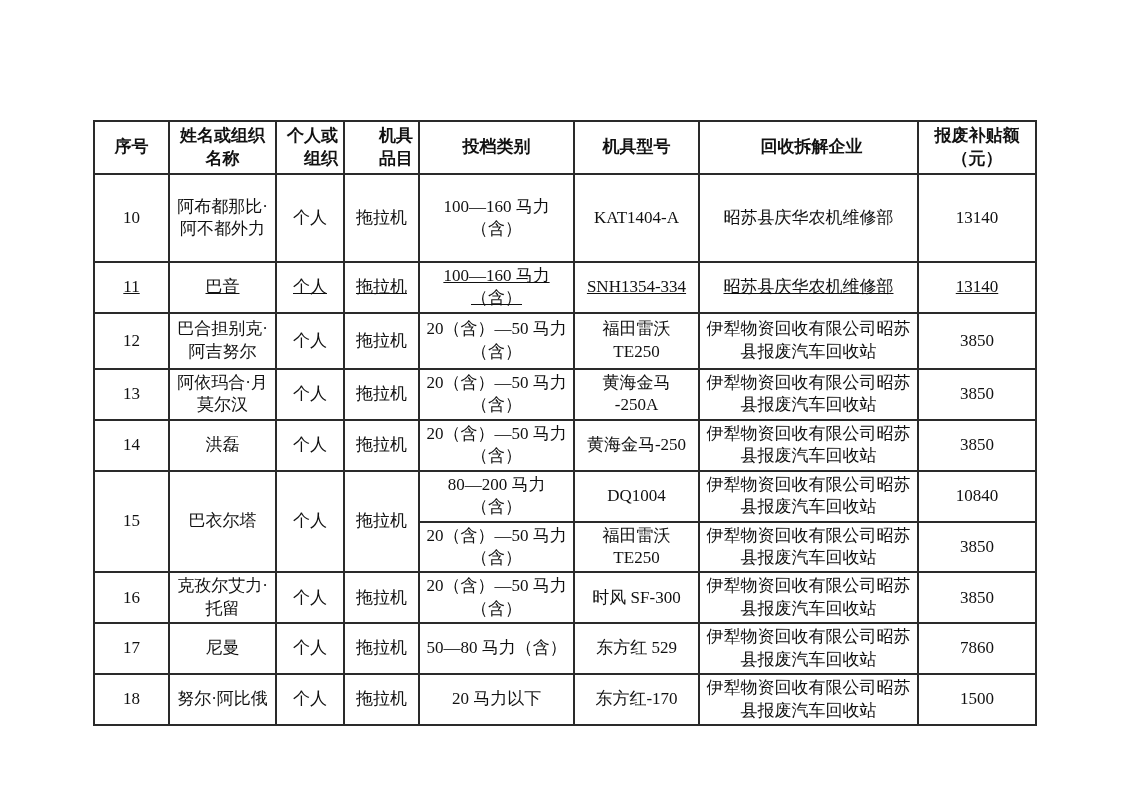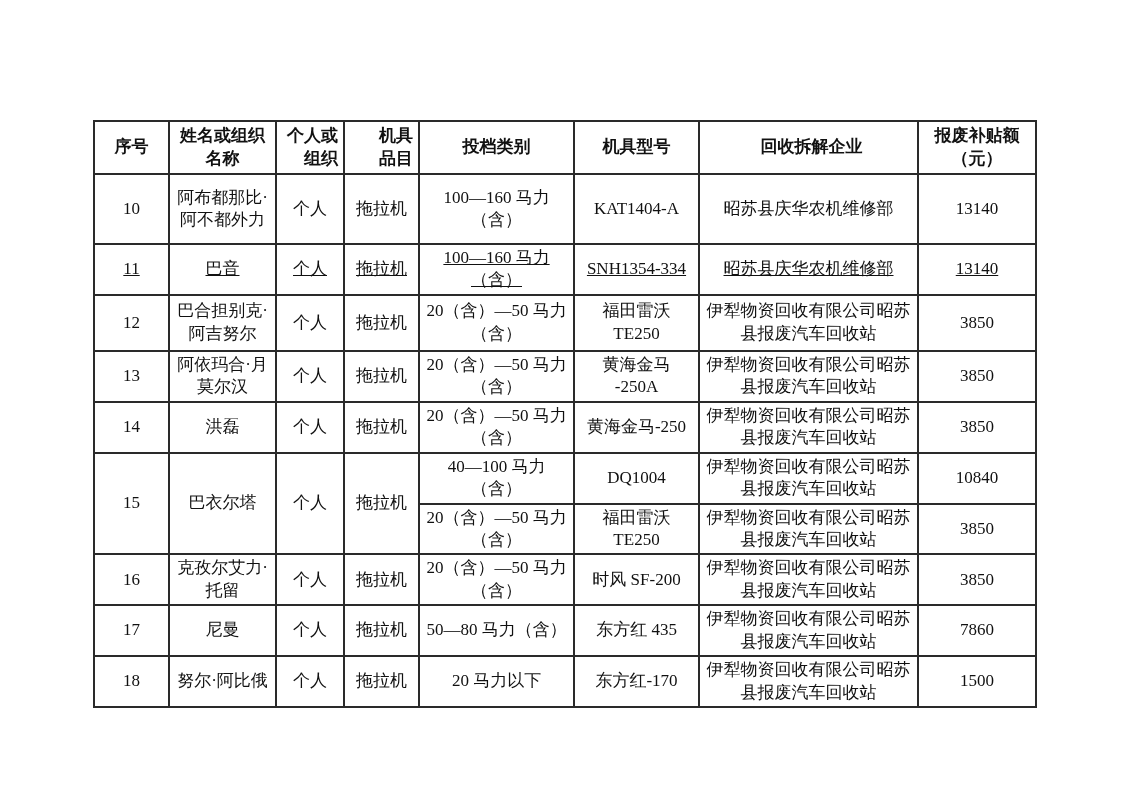--- a/index.html
+++ b/index.html
@@ -67,21 +67,21 @@
           <th style="white-space: pre-line; text-align: right;">机具
 品目</th>
           <th style="white-space: pre-line;">投档类别</th>
           <th style="white-space: pre-line;">机具型号</th>
           <th style="white-space: pre-line; padding-left: 11px;">回收拆解企业</th>
           <th style="white-space: pre-line;">报废补贴额
 （元）</th>
         </tr>
       </thead>
     <tbody>
-        <tr style="height: 70px;">
+        <tr style="height: 88px;">
           <td>10</td>
           <td>阿布都那比·阿不都外力</td>
           <td>个人</td>
           <td>拖拉机</td>
           <td>100—160 马力（含）</td>
           <td class="model-cell">KAT1404-A</td>
           <td>昭苏县庆华农机维修部</td>
           <td>13140</td>
         </tr>
         <tr style="height: 41px; text-decoration: underline;">
@@ -124,49 +124,49 @@
           <td>20（含）—50 马力（含）</td>
           <td class="model-cell">黄海金马-250</td>
           <td>伊犁物资回收有限公司昭苏县报废汽车回收站</td>
           <td>3850</td>
         </tr>
         <tr style="height: 42px;">
           <td rowspan="2">15</td>
           <td rowspan="2">巴衣尔塔</td>
           <td rowspan="2">个人</td>
           <td rowspan="2">拖拉机</td>
-          <td>40—100 马力（含）</td>
+          <td>80—200 马力（含）</td>
           <td class="model-cell">DQ1004</td>
           <td>伊犁物资回收有限公司昭苏县报废汽车回收站</td>
           <td>10840</td>
         </tr>
         <tr style="height: 43px;">
           <td>20（含）—50 马力（含）</td>
           <td class="model-cell">福田雷沃
 TE250</td>
           <td>伊犁物资回收有限公司昭苏县报废汽车回收站</td>
           <td>3850</td>
         </tr>
         <tr style="height: 46px;">
           <td>16</td>
           <td>克孜尔艾力·托留</td>
           <td>个人</td>
           <td>拖拉机</td>
           <td>20（含）—50 马力（含）</td>
-          <td class="model-cell">时风 SF-200</td>
+          <td class="model-cell">时风 SF-300</td>
           <td>伊犁物资回收有限公司昭苏县报废汽车回收站</td>
           <td>3850</td>
         </tr>
         <tr style="height: 43px;">
           <td>17</td>
           <td>尼曼</td>
           <td>个人</td>
           <td>拖拉机</td>
           <td>50—80 马力（含）</td>
-          <td class="model-cell">东方红 435</td>
+          <td class="model-cell">东方红 529</td>
           <td>伊犁物资回收有限公司昭苏县报废汽车回收站</td>
           <td>7860</td>
         </tr>
         <tr style="height: 50px; padding-left: 8px;">
           <td>18</td>
           <td>努尔·阿比俄</td>
           <td>个人</td>
           <td>拖拉机</td>
           <td>20 马力以下</td>
           <td class="model-cell">东方红-170</td>

